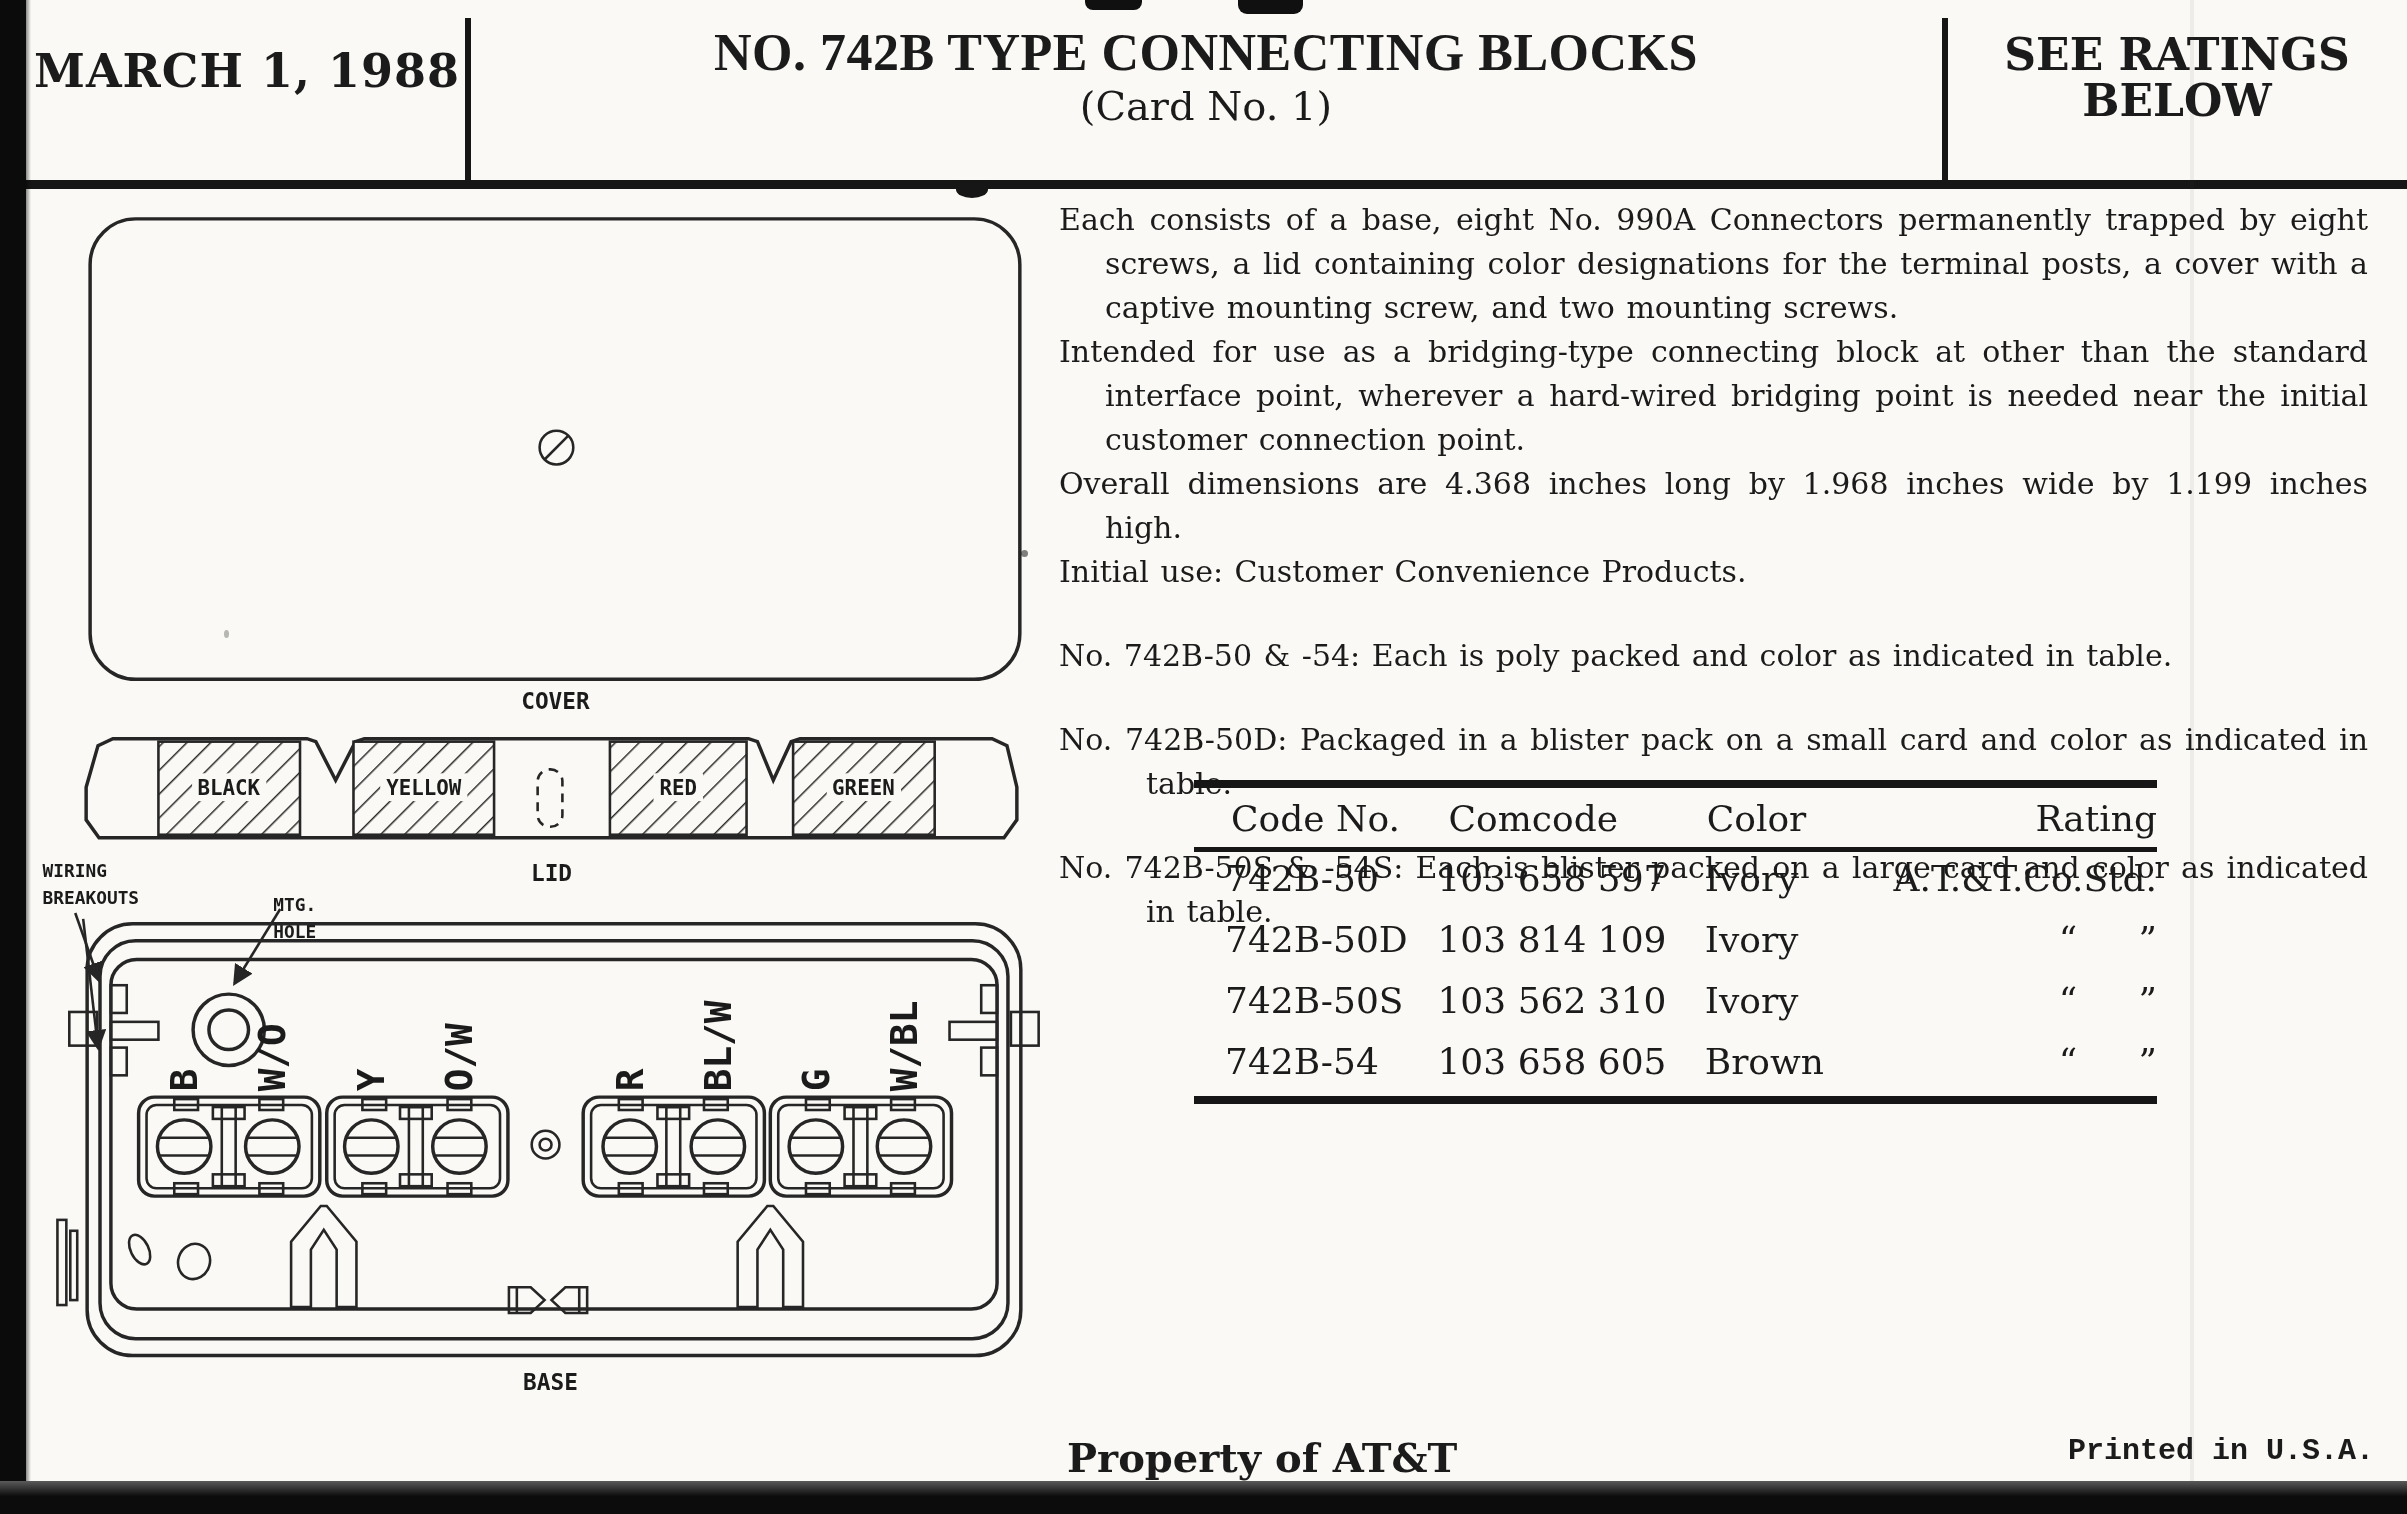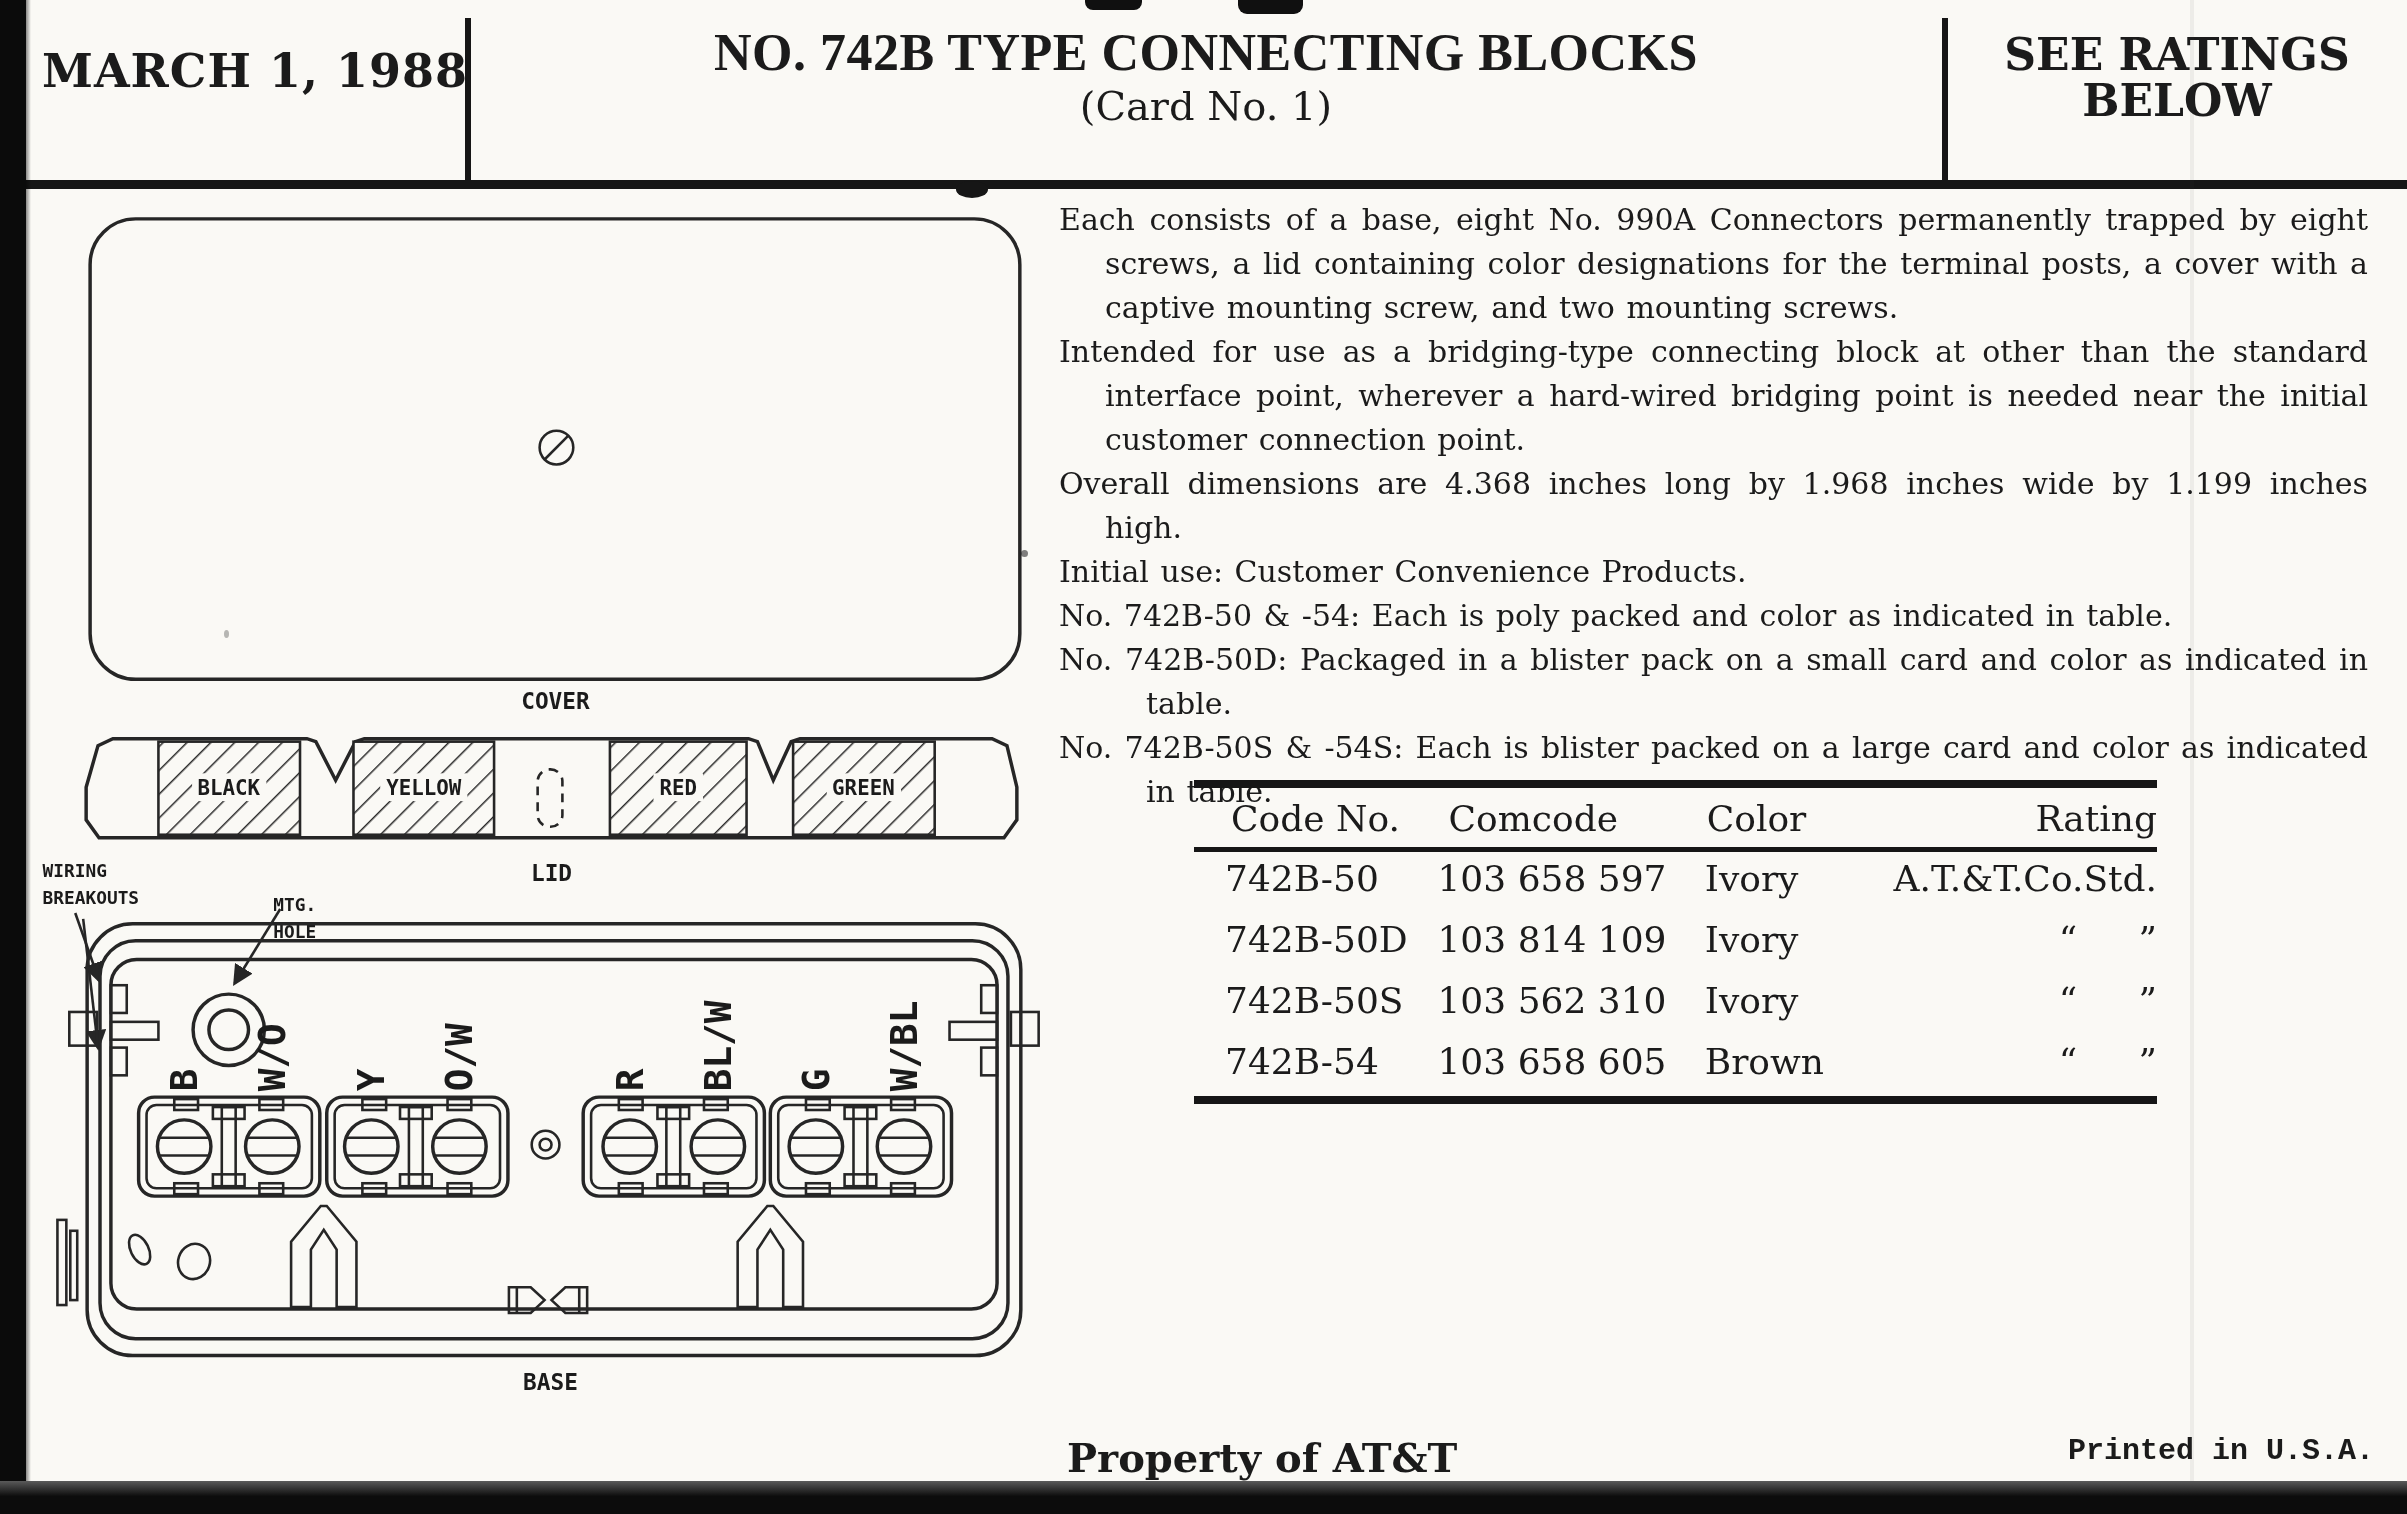--- a/index.html
+++ b/index.html
@@ -13,37 +13,37 @@
   .band-left{position:absolute;left:0;top:0;width:26px;height:1515px;background:#0b0b0b;}
   .band-left-edge{position:absolute;left:26px;top:0;width:5px;height:1515px;background:linear-gradient(90deg,rgba(0,0,0,.45),rgba(0,0,0,0));}
   .band-bottom{position:absolute;left:0;top:1481px;width:2408px;height:34px;background:linear-gradient(#5a5a5a,#0c0c0c 45%);}
   .smudge1{position:absolute;left:1085px;top:0;width:57px;height:10px;background:#101010;border-radius:0 0 8px 8px;}
   .smudge2{position:absolute;left:1238px;top:0;width:65px;height:14px;background:#101010;border-radius:0 0 9px 9px;}
   .streak-v{position:absolute;left:2190px;top:0;width:4px;height:1481px;background:rgba(70,70,70,.07);}
   .rule-blob{position:absolute;left:956px;top:181px;width:32px;height:17px;background:#161616;border-radius:50%;}
   .speck1{position:absolute;left:1021px;top:550px;width:7px;height:7px;border-radius:50%;background:rgba(25,25,25,.55);}
   .speck2{position:absolute;left:224px;top:630px;width:5px;height:8px;border-radius:50%;background:rgba(25,25,25,.3);}
   
-  .h-date{position:absolute;left:42px;top:44px;width:442px;text-align:left;
+  .h-date{position:absolute;left:26px;top:44px;width:442px;text-align:center;
     font-size:46px;font-weight:bold;letter-spacing:1px;}
   .h-center{position:absolute;left:470px;top:24px;width:1472px;text-align:center;}
   .h-title{font-size:52px;font-weight:bold;letter-spacing:0.5px;line-height:57px;font-family:Liberation Serif, serif;}
   .h-sub{font-size:40px;line-height:46px;margin-top:2px;}
   .h-ratings{position:absolute;left:1947px;top:32px;width:460px;text-align:center;
     font-size:44px;font-weight:bold;line-height:46px;}
   .h-ratings span{display:inline-block;width:347px;}
   .h-div1,.h-div2{position:absolute;top:18px;width:6px;height:164px;background:#161616;}
   .h-div1{left:465px;} .h-div2{left:1942px;}
   .h-rule{position:absolute;left:26px;top:180px;width:2382px;height:9px;background:#161616;}
   
   .copy{position:absolute;left:1059px;top:198px;width:1309px;
     font-size:30px;line-height:44px;text-align:justify;word-spacing:2px;}
   .copy p{margin:0;}
   .copy p.hang46{padding-left:46px;text-indent:-46px;}
-  .copy p.hang88{padding-left:87px;text-indent:-87px;}
+  .copy p.hang88{padding-left:87px;text-indent:-87px;margin-top:40px;}
   
   .ratings{position:absolute;left:1194px;top:780px;width:963px;
     border-collapse:collapse;font-size:36px;
     border-top:8px solid #161616;border-bottom:8px solid #161616;}
   .ratings th{font-weight:normal;padding:10px 0 8px 0;border-bottom:5px solid #161616;text-align:left;}
   .ratings td{padding:6px 0 14px 0;text-align:left;vertical-align:baseline;}
   .col-code{width:222px;} .col-com{width:267px;} .col-color{width:178px;} .col-rating{width:296px;}
   th.col-code{padding-left:37px;} td.col-code{padding-left:31px;}
   th.col-com{padding-left:26px;}  td.col-com{padding-left:15px;}
   th.col-color{padding-left:16px;} td.col-color{padding-left:14px;}

